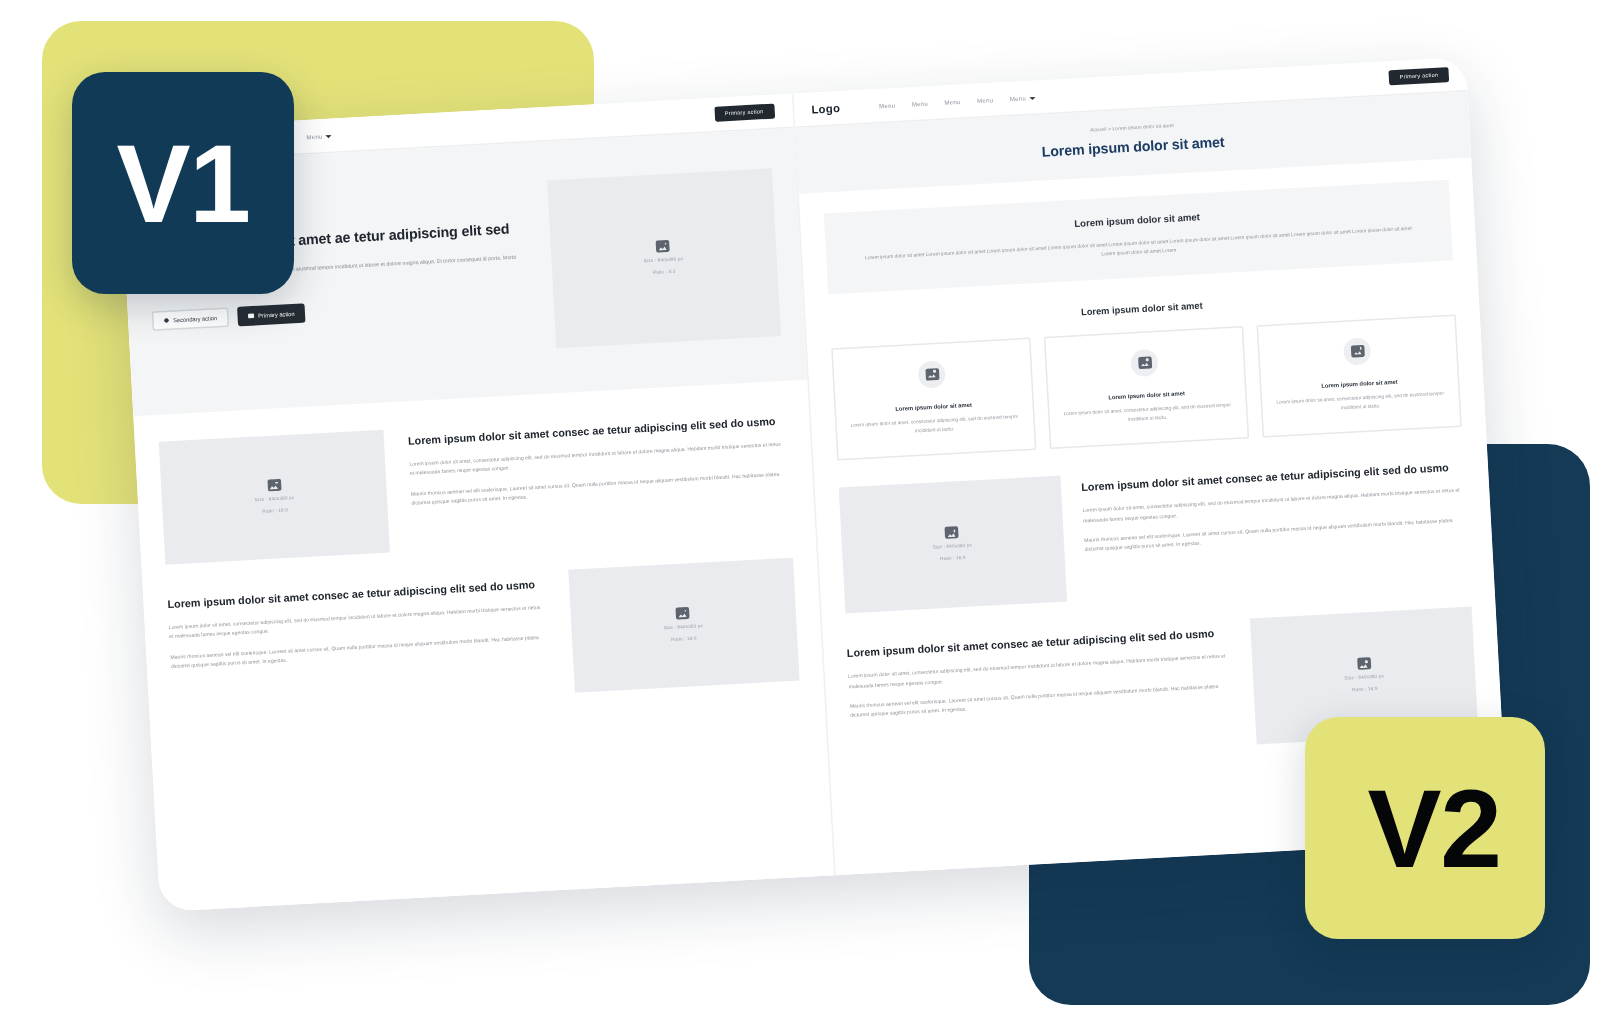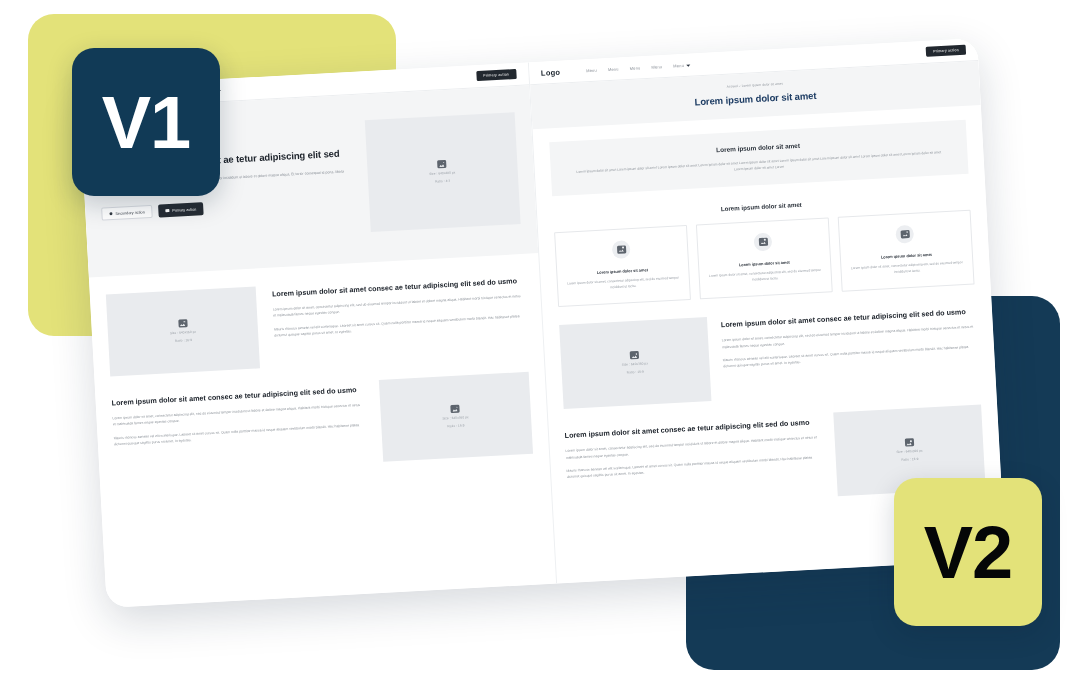--- a/index.html
+++ b/index.html
@@ -95,26 +95,26 @@
   .circ{width:18px;height:18px;border-radius:50%;background:#eceef1;margin:0 auto 10px auto;display:flex;align-items:center;justify-content:center;}
   .ucard-h{font-size:3.9px;font-weight:bold;color:#2a313a;}
   .ucard-p{font-size:3.2px;line-height:1.8;color:#9298a0;margin-top:5px;}
 
   .v2-row{display:flex;gap:14px;align-items:flex-start;padding:18px 16px 0 16px;}
   .v2-row-img{width:148px;height:84px;flex:none;}
 
   
   .badge{
     position:absolute;border-radius:22px;display:flex;align-items:center;justify-content:center;
-    font-weight:bold;letter-spacing:-1px;margin-left:24px;
+    font-weight:bold;letter-spacing:-1px;
   }
   .badge-v1{left:48px;top:48px;width:148px;height:148px;background:#113a56;color:#fff;font-size:74px;
             box-shadow:0 8px 26px rgba(10,30,50,.22);}
   .badge-v2{left:870px;top:478px;width:148px;height:148px;background:#e3e279;color:#050607;font-size:74px;
-            box-shadow:0 8px 26px rgba(10,30,50,.18);}
+            box-shadow:0 8px 26px rgba(10,30,50,.18);padding-left:12px;}
 </style>
 </head>
 <body>
 
 <div class="stage">
 
   <div class="deco deco-yellow-tl"></div>
   <div class="deco deco-navy-br"></div>
 
   <div class="card-wrap">

